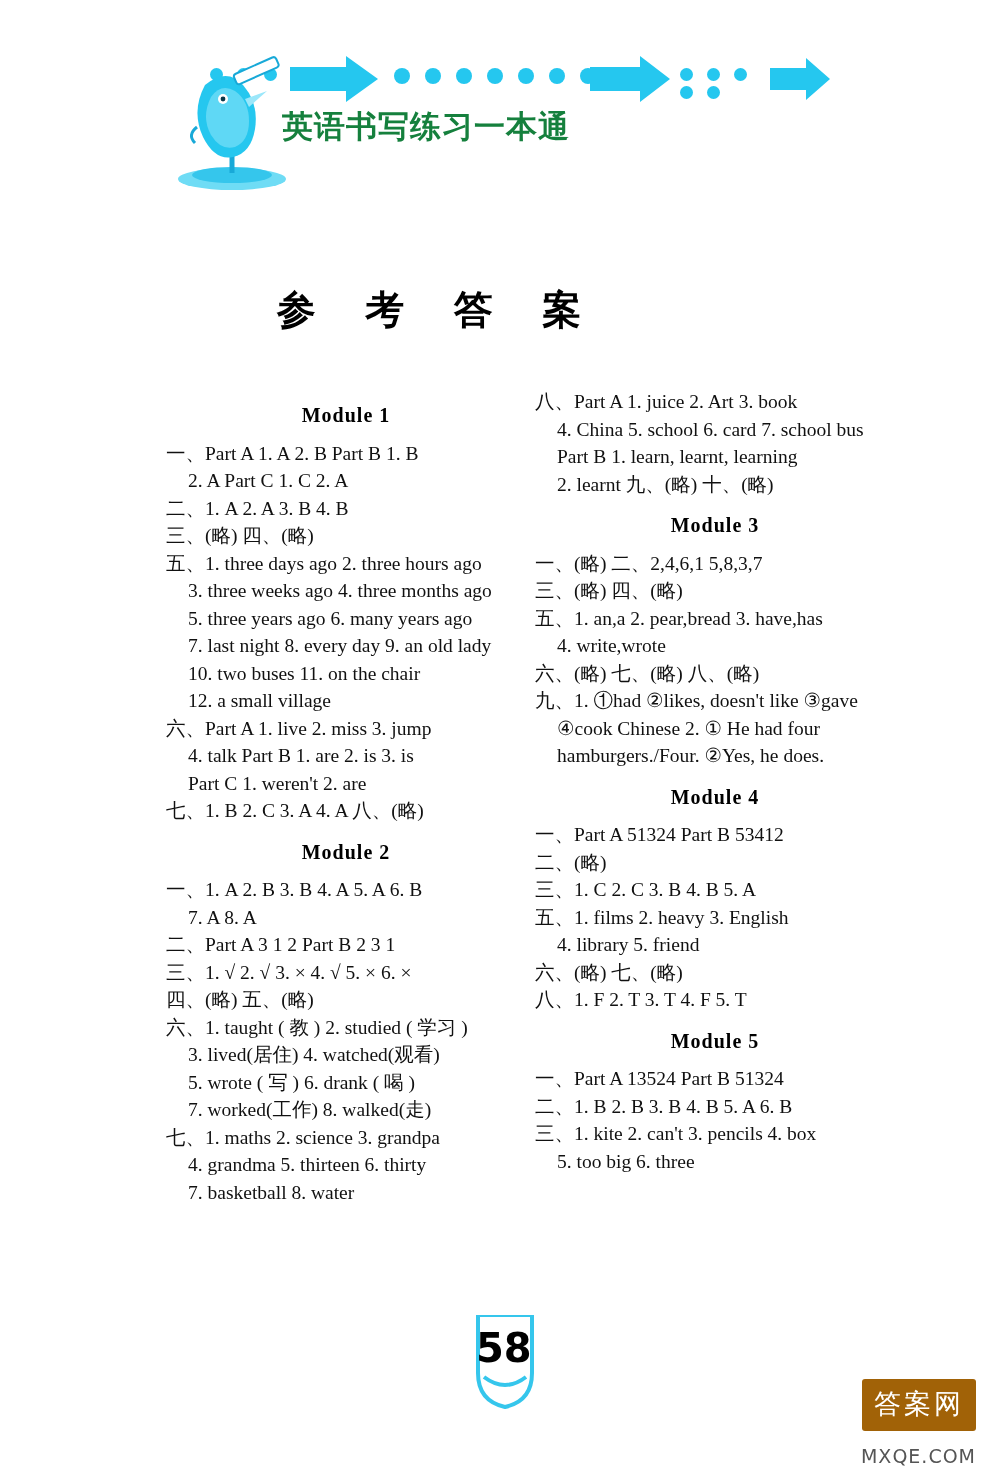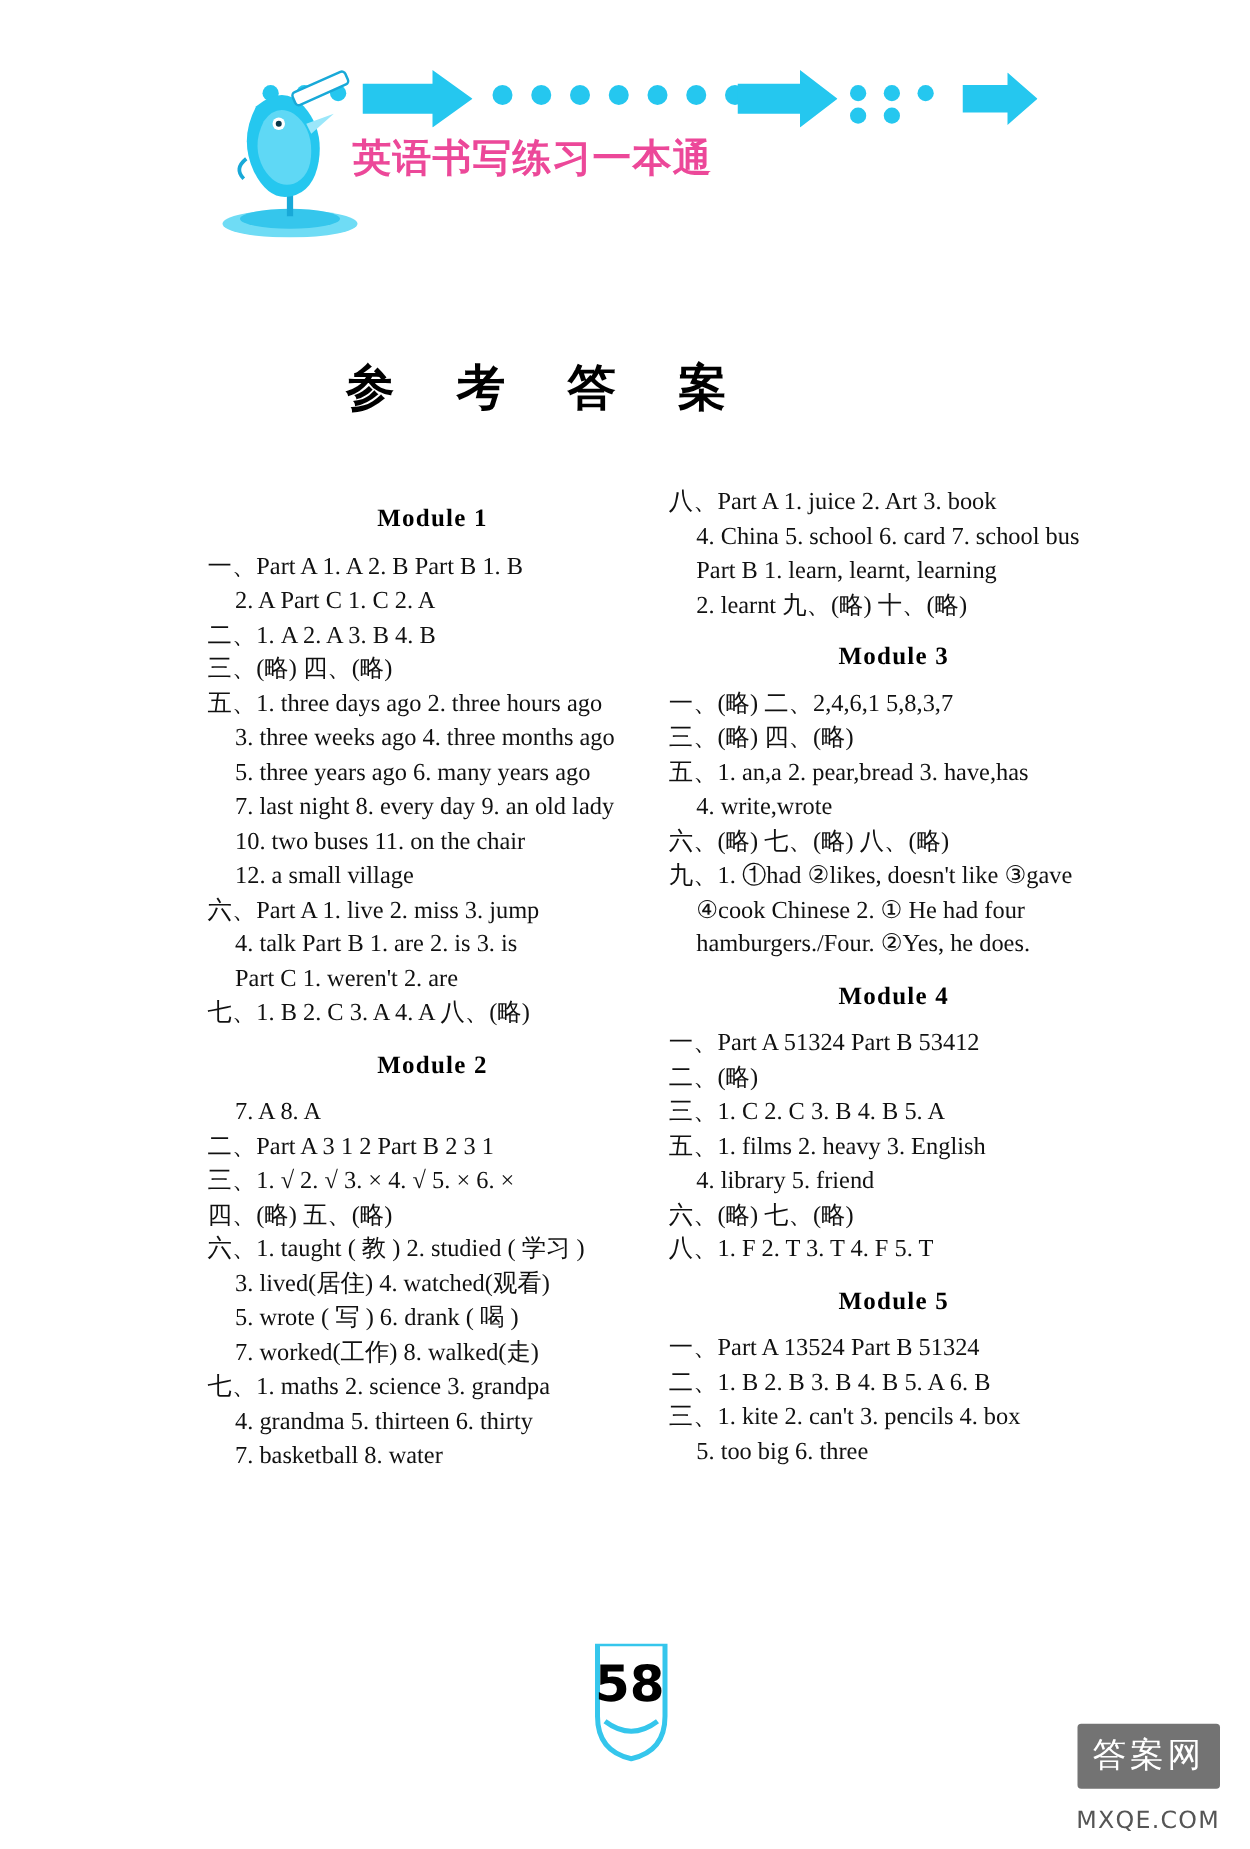--- a/index.html
+++ b/index.html
@@ -19,21 +19,21 @@
   .arrow{position:absolute;top:0;}
   .arrow svg{display:block;}
   .dots{position:absolute;top:26px;height:18px;}
   .dot{display:inline-block;width:16px;height:16px;border-radius:50%;background:#25c7ef;margin-right:11px;vertical-align:top;}
   .dot.sm{width:13px;height:13px;margin-right:10px;}
 
   .logo-bird{position:absolute;left:175px;top:55px;width:115px;height:135px;}
   .title-cn{
     position:absolute;left:282px;top:106px;
     font-family:Liberation Serif, serif;
-    font-size:31px;font-weight:bold;color:#ec4899;
+    font-size:31px;font-weight:bold;color:#15803d;
     letter-spacing:1px;
     white-space:nowrap;
   }
 
   
   .main-title{
     position:absolute;left:0;top:283px;width:876px;
     text-align:center;
     font-family:"DejaVu Sans", sans-serif;
     font-size:39px;font-weight:bold;color:#000;
@@ -65,21 +65,21 @@
     font-family:"DejaVu Sans", sans-serif;
     font-size:40px;font-weight:bold;color:#000;
     z-index:3;
     padding-left:6px;padding-top:10px;
   }
 
   
   .watermark{position:absolute;right:10px;bottom:6px;width:190px;height:100px;}
   .wm-box{
     position:absolute;right:14px;bottom:42px;
-    background:#737373;color:#fff;
+    background:#a16207;color:#fff;
     font-family:"DejaVu Sans", sans-serif;
     font-size:27px;letter-spacing:3px;
     padding:7px 12px 9px 12px;
     border-radius:3px;
   }
   .wm-text{
     position:absolute;right:14px;bottom:6px;
     font-family:"DejaVu Sans", sans-serif;
     font-size:19px;color:#555;letter-spacing:1px;
   }
@@ -169,20 +169,21 @@
         <div class="line indent1">3. three weeks ago  4. three months ago</div>
         <div class="line indent1">5. three years ago  6. many years ago</div>
         <div class="line indent1">7. last night  8. every day  9. an old lady</div>
         <div class="line indent1">10. two buses  11. on the chair</div>
         <div class="line indent1">12. a small village</div>
         <div class="line">六、Part A  1. live  2. miss  3. jump</div>
         <div class="line indent1">4. talk  Part B  1. are  2. is  3. is</div>
         <div class="line indent1">Part C  1. weren't  2. are</div>
         <div class="line">七、1. B  2. C  3. A  4. A  八、(略)</div>
         <div class="module-head">Module  2</div>
+        <div class="line">一、1. A  2. B  3. B  4. A  5. A  6. B</div>
         <div class="line indent1">7. A  8. A</div>
         <div class="line">二、Part A  3 1 2  Part B  2 3 1</div>
         <div class="line">三、1. √  2. √  3. ×  4. √  5. ×  6. ×</div>
         <div class="line">四、(略)  五、(略)</div>
         <div class="line">六、1. taught ( 教 )   2. studied ( 学习 )</div>
         <div class="line indent1">3. lived(居住)  4. watched(观看)</div>
         <div class="line indent1">5. wrote ( 写 )      6. drank ( 喝 )</div>
         <div class="line indent1">7. worked(工作)  8. walked(走)</div>
         <div class="line">七、1. maths  2. science  3. grandpa</div>
         <div class="line indent1">4. grandma  5. thirteen  6. thirty</div>

